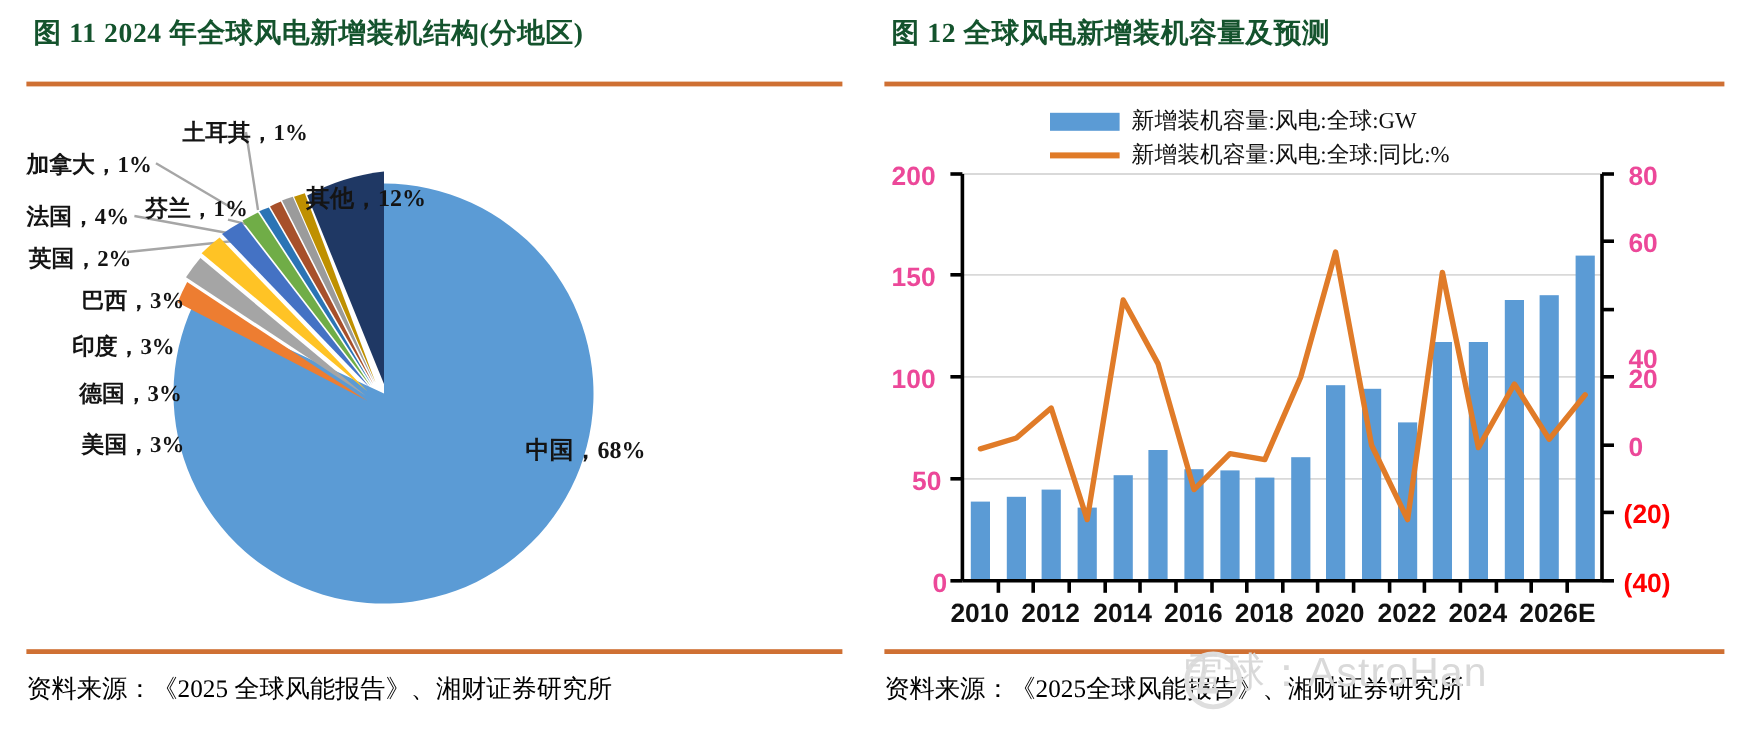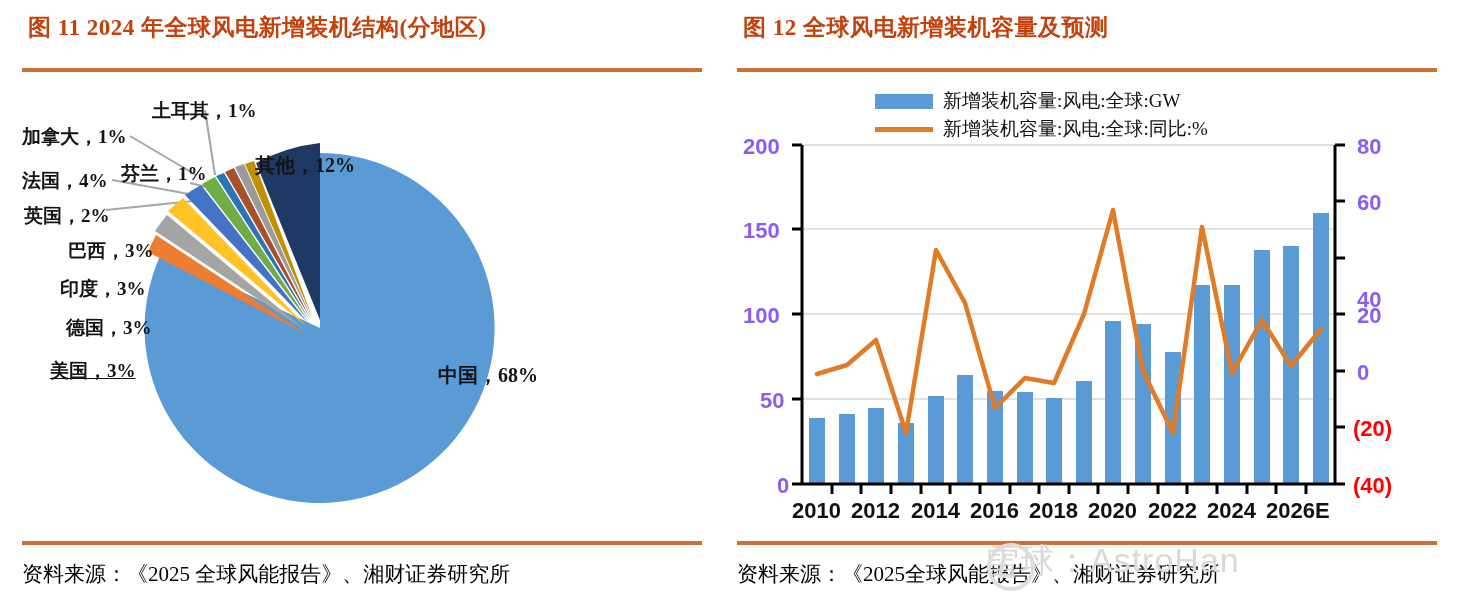--- a/index.html
+++ b/index.html
@@ -7,21 +7,21 @@
     width:1470px;height:610px;background:#ffffff;
     font-family:"Liberation Serif","DejaVu Serif",serif;
     overflow:hidden;position:relative;
   }
   .panel{position:absolute;top:0;height:610px;width:735px;}
   .panel.left{left:0;}
   .panel.right{left:735px;}
 
   .fig-title{
     position:absolute;left:28px;top:12px;
-    font-size:23px;font-weight:700;color:#c2410c;
+    font-size:23px;font-weight:700;color:#14532d;
     letter-spacing:.5px;white-space:nowrap;
     font-family:"Liberation Serif","DejaVu Serif",serif;
   }
   .panel.right .fig-title{left:8px;}
 
   .rule-top{
     position:absolute;left:22px;top:68px;width:680px;height:4px;background:#cf7033;
   }
   .panel.right .rule-top{left:2px;width:700px;}
 
@@ -66,21 +66,21 @@
   .chart-wrap{position:absolute;left:0;top:80px;width:735px;height:455px;}
   .legend{position:absolute;left:140px;top:8px;}
   .legend-row{display:flex;align-items:center;height:26px;margin-bottom:2px;}
   .legend-key-bar{width:58px;height:15px;background:#5b9bd5;margin-right:10px;}
   .legend-key-line{width:58px;height:0;border-top:5px solid #e07b28;margin-right:10px;}
   .legend-text{
     font-size:19px;color:#111;white-space:nowrap;
     font-family:"Liberation Serif","DejaVu Serif",serif;
   }
   .ax-lbl{
-    position:absolute;font-size:22px;color:#8b5cf6;white-space:nowrap;
+    position:absolute;font-size:22px;color:#ec4899;white-space:nowrap;
     font-family:"Liberation Sans","DejaVu Sans",sans-serif;font-weight:700;
   }
   .ax-lbl.red{color:#ff0000;}
   .xt{
     position:absolute;font-size:22px;color:#111;white-space:nowrap;
     font-family:"Liberation Sans","DejaVu Sans",sans-serif;font-weight:700;
   }
 </style>
 </head>
 <body>
@@ -128,21 +128,21 @@
     </svg>
 
     <span class="pie-label" style="left:152px;top:18px;">土耳其，1%</span>
     <span class="pie-label" style="left:22px;top:44px;">加拿大，1%</span>
     <span class="pie-label" style="left:121px;top:81px;">芬兰，1%</span>
     <span class="pie-label" style="left:22px;top:88px;">法国，4%</span>
     <span class="pie-label" style="left:24px;top:123px;">英国，2%</span>
     <span class="pie-label" style="left:68px;top:158px;">巴西，3%</span>
     <span class="pie-label" style="left:60px;top:196px;">印度，3%</span>
     <span class="pie-label" style="left:66px;top:235px;">德国，3%</span>
-    <span class="pie-label" style="left:50px;top:278px;text-decoration:underline;">美国，3%</span>
+    <span class="pie-label" style="left:68px;top:278px;">美国，3%</span>
     <span class="pie-label inner" style="left:255px;top:72px;">其他，12%</span>
     <span class="pie-label inner" style="left:438px;top:282px;">中国，68%</span>
   </div>
 
   <div class="rule-bot"></div>
   <div class="source">资料来源：《2025 全球风能报告》、湘财证券研究所</div>
 </div>
 
 <div class="panel right">
 

